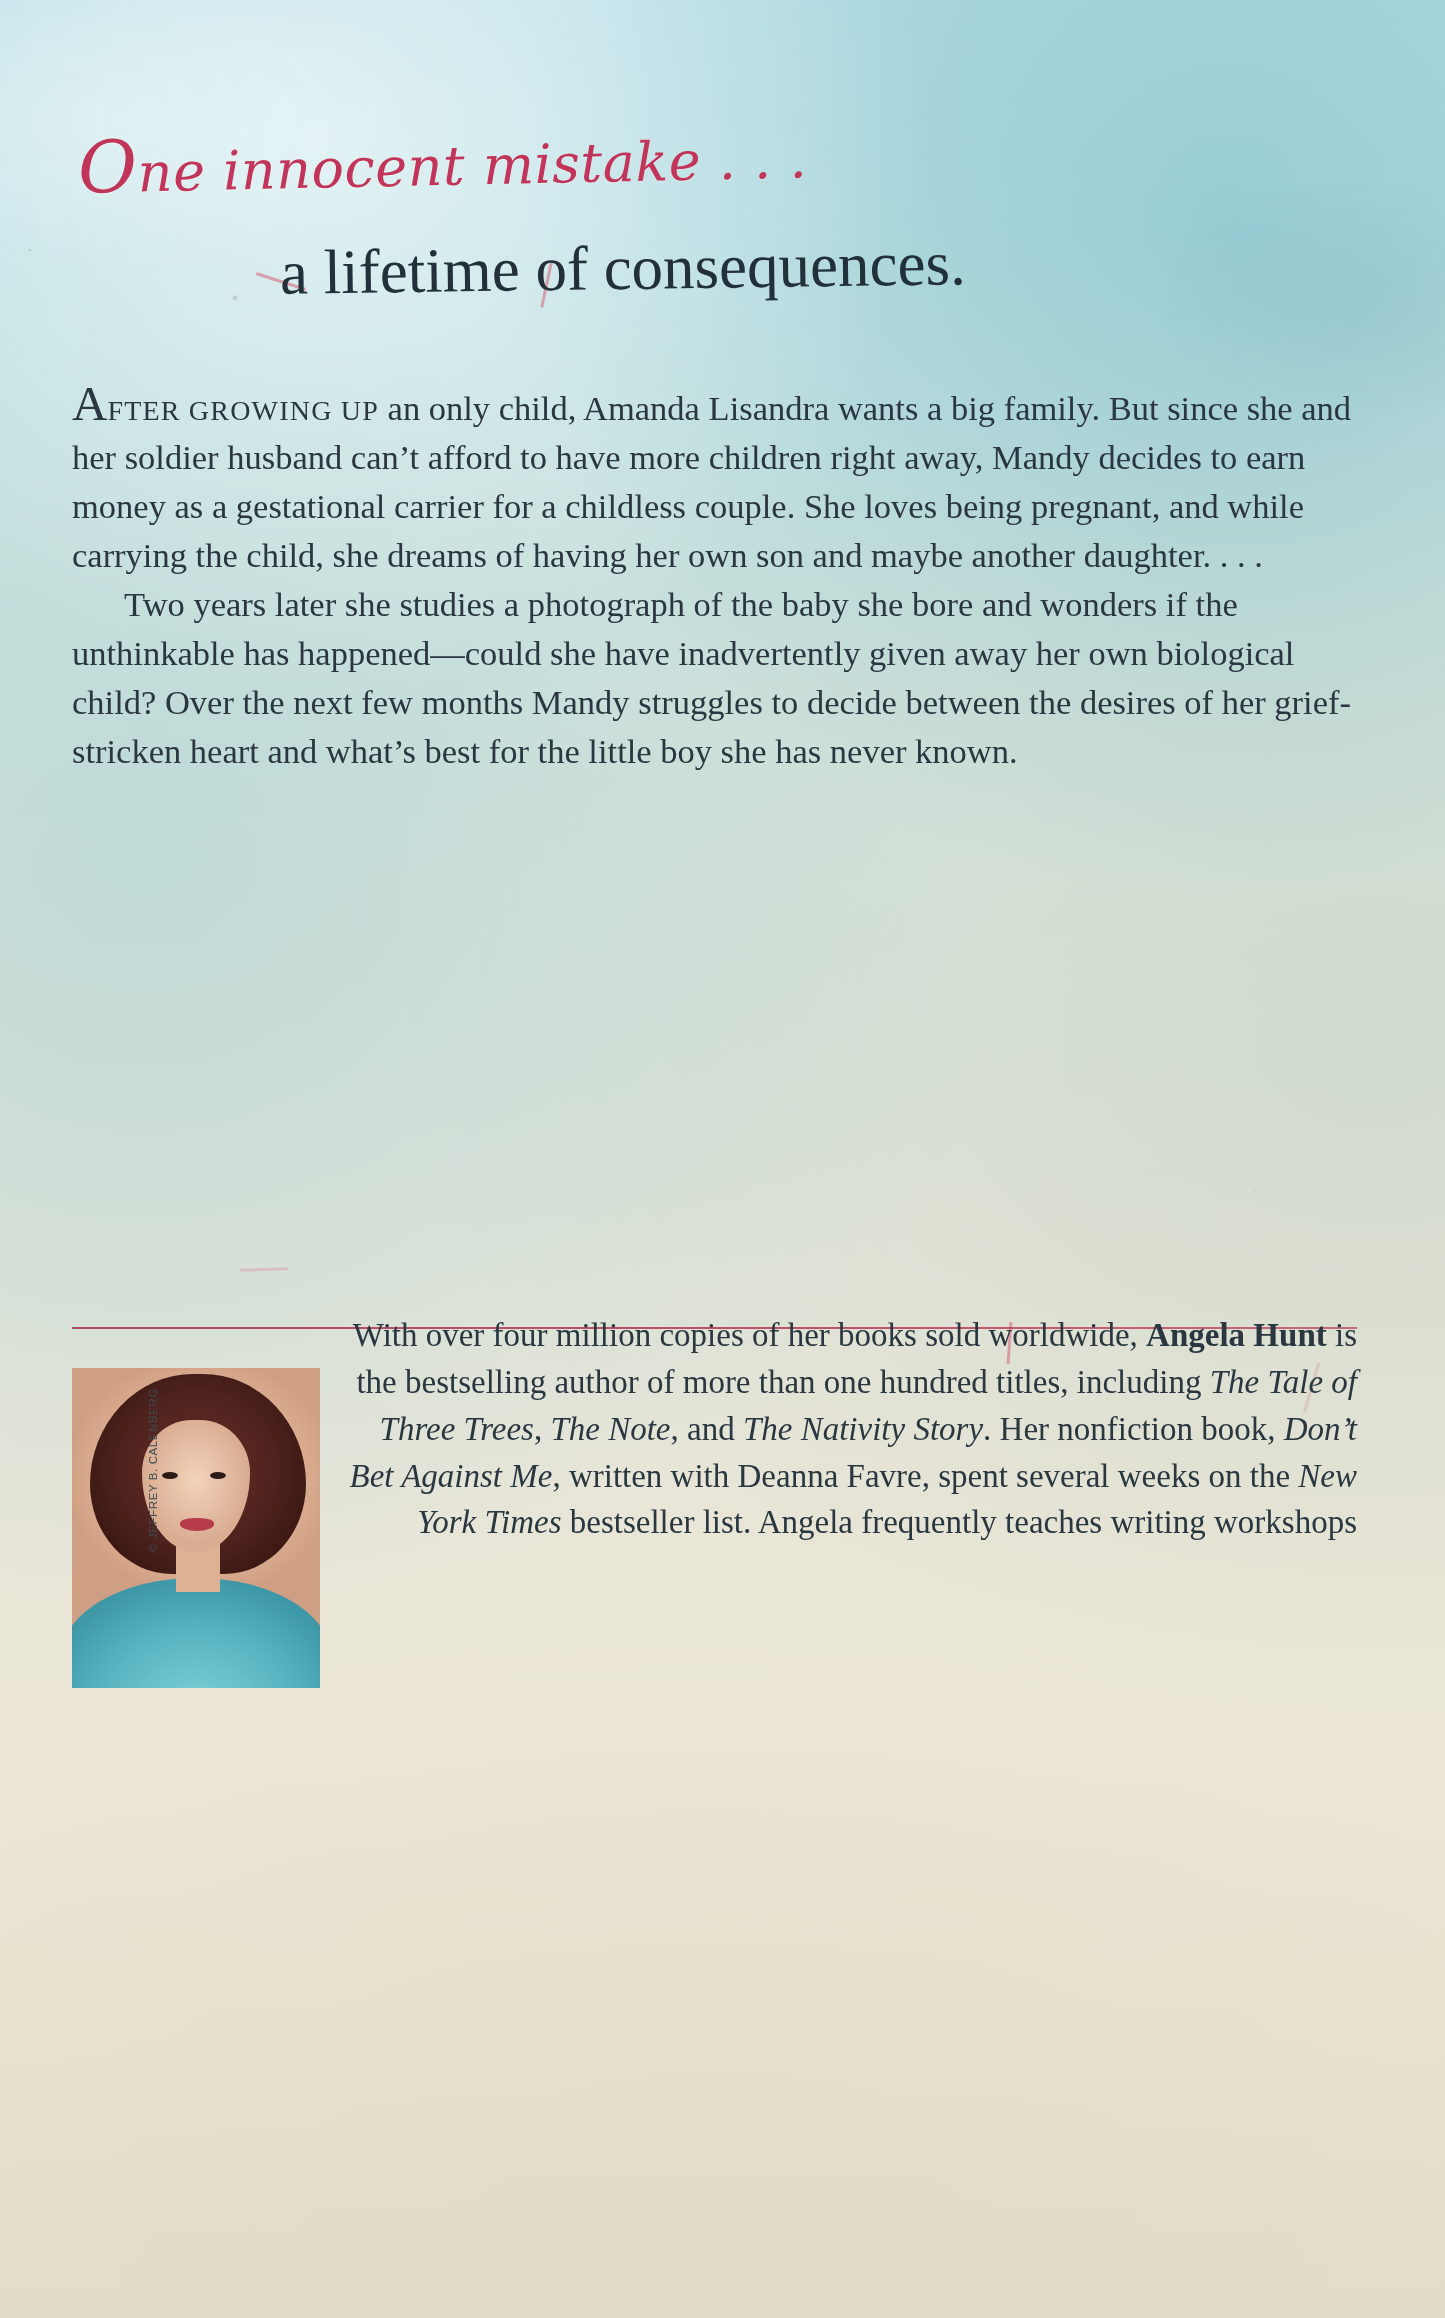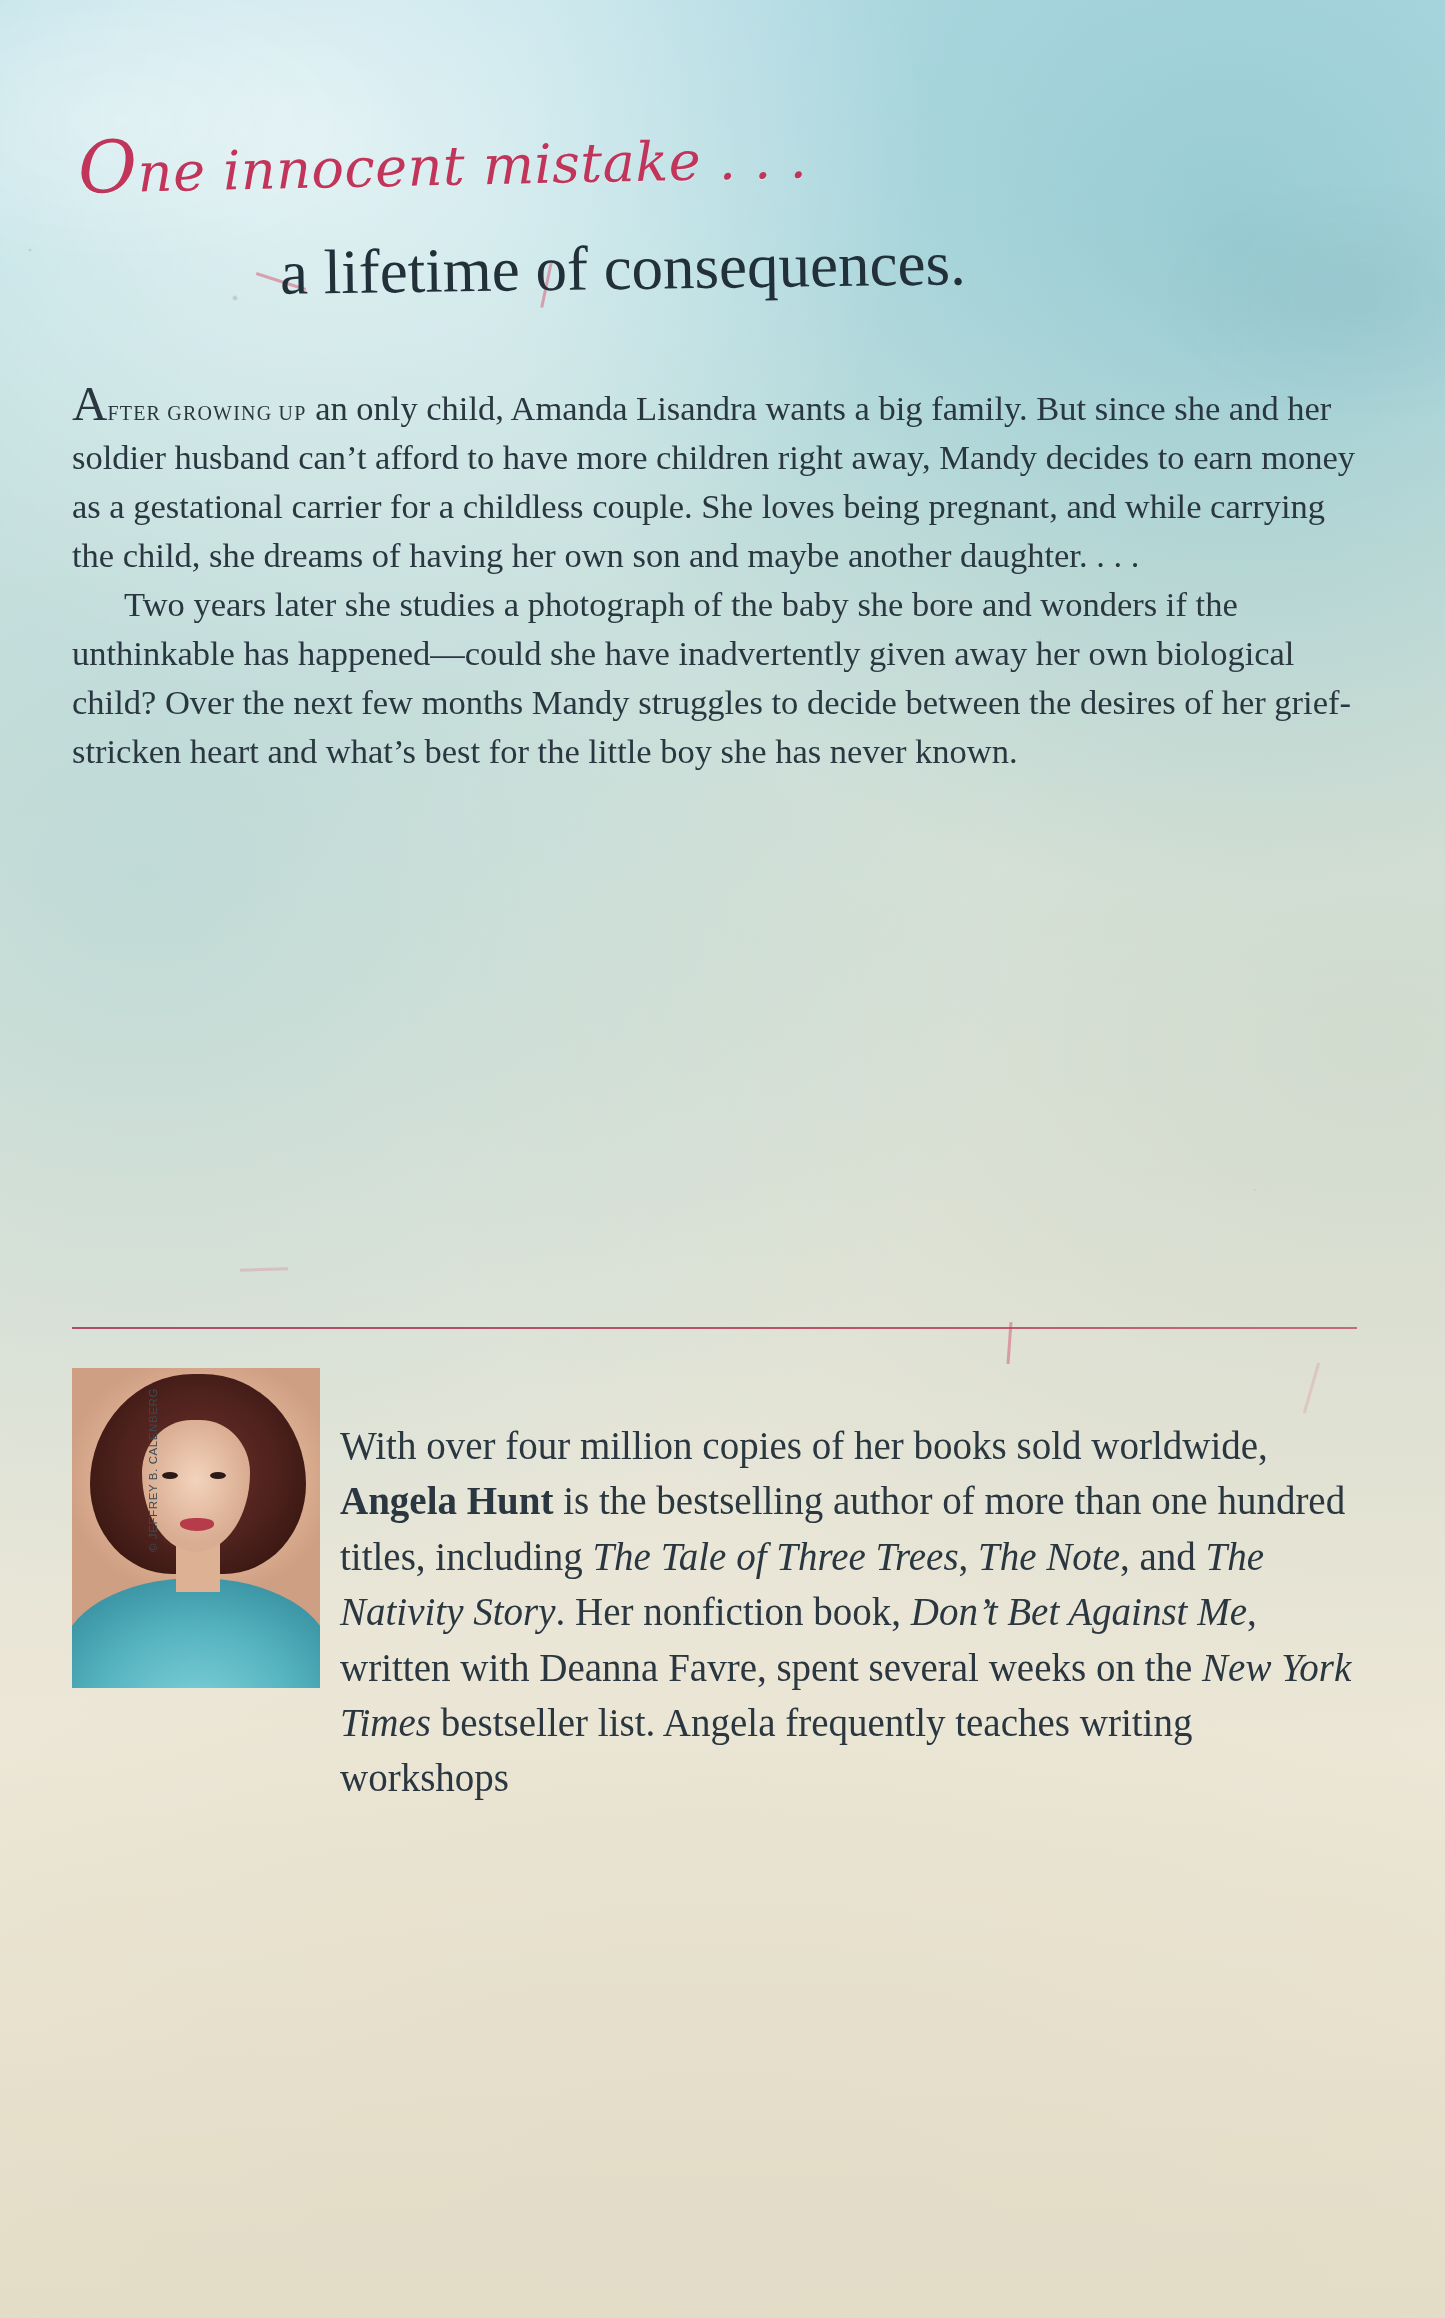--- a/index.html
+++ b/index.html
@@ -103,21 +103,21 @@
     color: #2a3740;
     text-align: left;
   }
   #blurb p { margin: 0; }
   #blurb p.indent { text-indent: 52px; }
   .dropcap {
     font-size: 49px;
     line-height: 0.9;
   }
   .smallcaps {
-    font-size: 20px;
+    font-size: 28px;
     letter-spacing: 1.2px;
   }
 
   
   #divider {
     position: absolute;
     left: 72px;
     top: 1327px;
     width: 1285px;
     height: 2px;
@@ -191,25 +191,26 @@
     font-size: 11.5px;
     letter-spacing: 0.6px;
     color: #3b4a52;
     text-align: center;
     white-space: nowrap;
   }
 
   #author-bio {
     position: absolute;
     left: 340px;
-    top: 1418px;
+    top: 1312px;
     width: 1017px;
-    font-size: 39px;
+    font-size: 33px;
     line-height: 1.42;
     color: #2a3740;
+    text-align: right;
   }
   #author-bio-cont {
     position: absolute;
     left: 72px;
     top: 1682px;
     width: 1285px;
     font-size: 33px;
     line-height: 1.42;
     color: #2a3740;
   }

